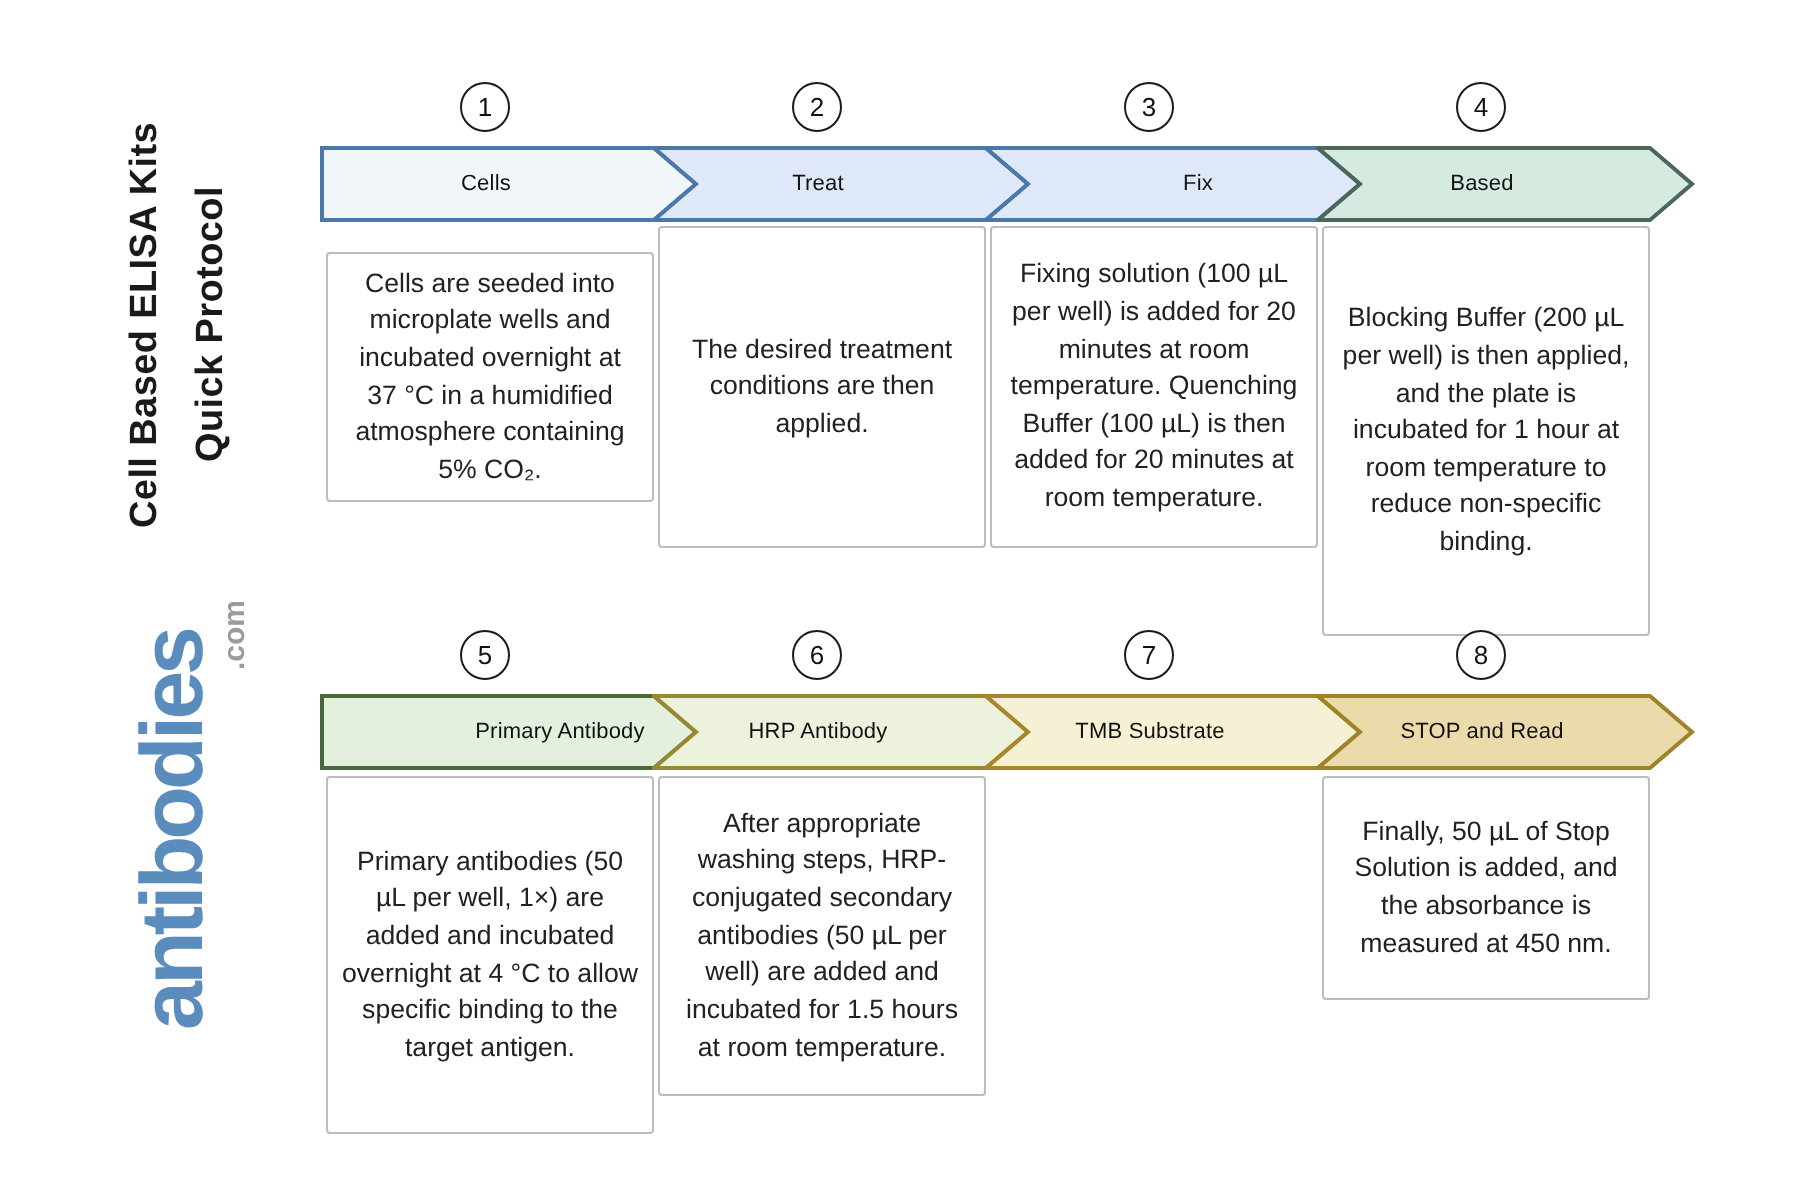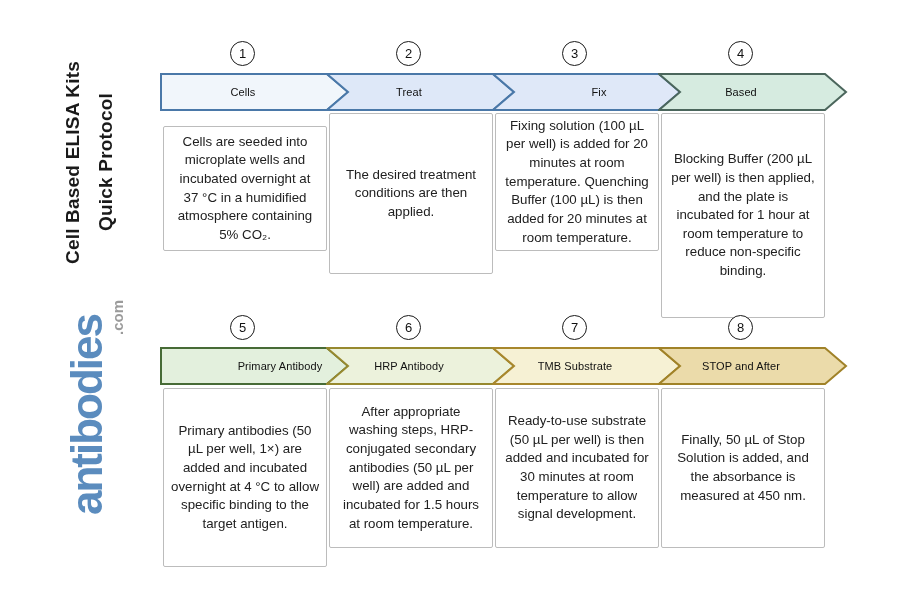--- a/index.html
+++ b/index.html
@@ -80,21 +80,21 @@
     <p>The desired treatment conditions are then applied.</p>
   </div>
 
   <div class="circle" style="left:562px;top:41px;">
       <span>3</span>
     </div>
   <svg class="arrow-svg" style="left:492px;top:73px;" viewBox="0 0 190 38">
     <polygon points="1,1 167,1 188,19 167,37 1,37 22,19" stroke-width="2" fill="#dfe8f8" stroke="#4a78a8"></polygon>
   </svg>
   <div class="arrow-label" style="left:516px;top:73px;">Fix</div>
-  <div class="desc-box" style="left:495px;top:113px;height:138px;">
+  <div class="desc-box" style="left:495px;top:113px;height:161px;">
     <p>Fixing solution (100 µL per well) is added for 20 minutes at room temperature. Quenching Buffer (100 µL) is then added for 20 minutes at room temperature.</p>
   </div>
 
   <div class="circle" style="left:728px;top:41px;">
       <span>4</span>
     </div>
   <svg class="arrow-svg" style="left:658px;top:73px;" viewBox="0 0 190 38">
     <polygon points="1,1 167,1 188,19 167,37 1,37 22,19" stroke-width="2" fill="#d6ebe0" stroke="#4b665c"></polygon>
   </svg>
   <div class="arrow-label" style="left:658px;top:73px;">Based</div>
@@ -124,28 +124,25 @@
     <p>After appropriate washing steps, HRP-conjugated secondary antibodies (50 µL per well) are added and incubated for 1.5 hours at room temperature.</p>
   </div>
 
   <div class="circle" style="left:562px;top:315px;">
       <span>7</span>
     </div>
   <svg class="arrow-svg" style="left:492px;top:347px;" viewBox="0 0 190 38">
     <polygon points="1,1 167,1 188,19 167,37 1,37 22,19" stroke-width="2" fill="#f6f1d4" stroke="#a8872c"></polygon>
   </svg>
   <div class="arrow-label" style="left:492px;top:347px;">TMB Substrate</div>
-  <div class="desc-box" style="left:495px;top:388px;height:160px;">
-    <p>Ready-to-use substrate (50 µL per well) is then added and incubated for 30 minutes at room temperature to allow signal development.</p>
-  </div>
 
   <div class="circle" style="left:728px;top:315px;">
       <span>8</span>
     </div>
   <svg class="arrow-svg" style="left:658px;top:347px;" viewBox="0 0 190 38">
     <polygon points="1,1 167,1 188,19 167,37 1,37 22,19" stroke-width="2" fill="#ebdbaa" stroke="#a08228"></polygon>
   </svg>
-  <div class="arrow-label" style="left:658px;top:347px;">STOP and After</div>
-  <div class="desc-box" style="left:661px;top:388px;height:160px;">
+  <div class="arrow-label" style="left:658px;top:347px;">STOP and Read</div>
+  <div class="desc-box" style="left:661px;top:388px;height:112px;">
     <p>Finally, 50 µL of Stop Solution is added, and the absorbance is measured at 450 nm.</p>
   </div>
 
 </div>
 
 </body></html>

